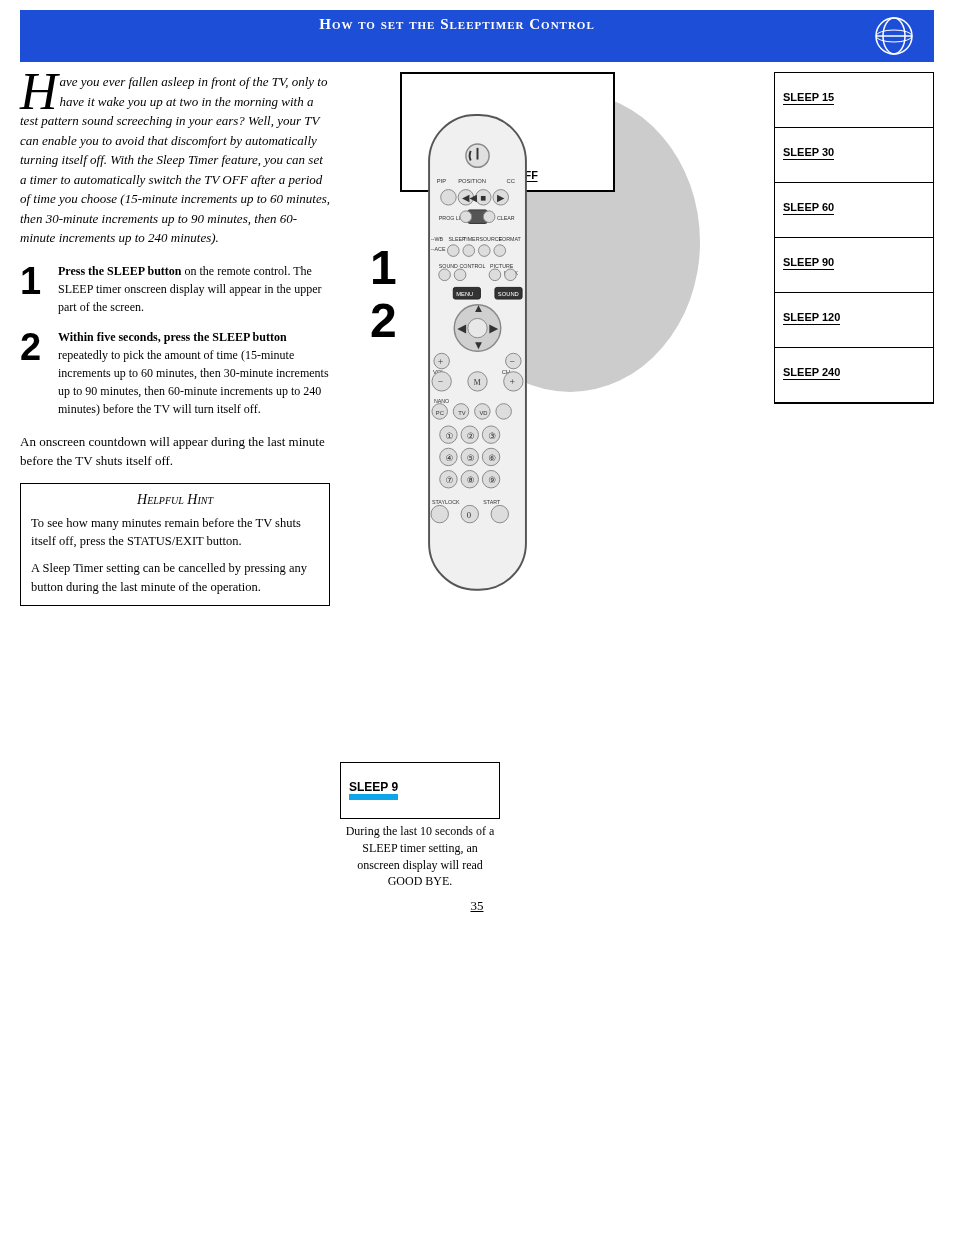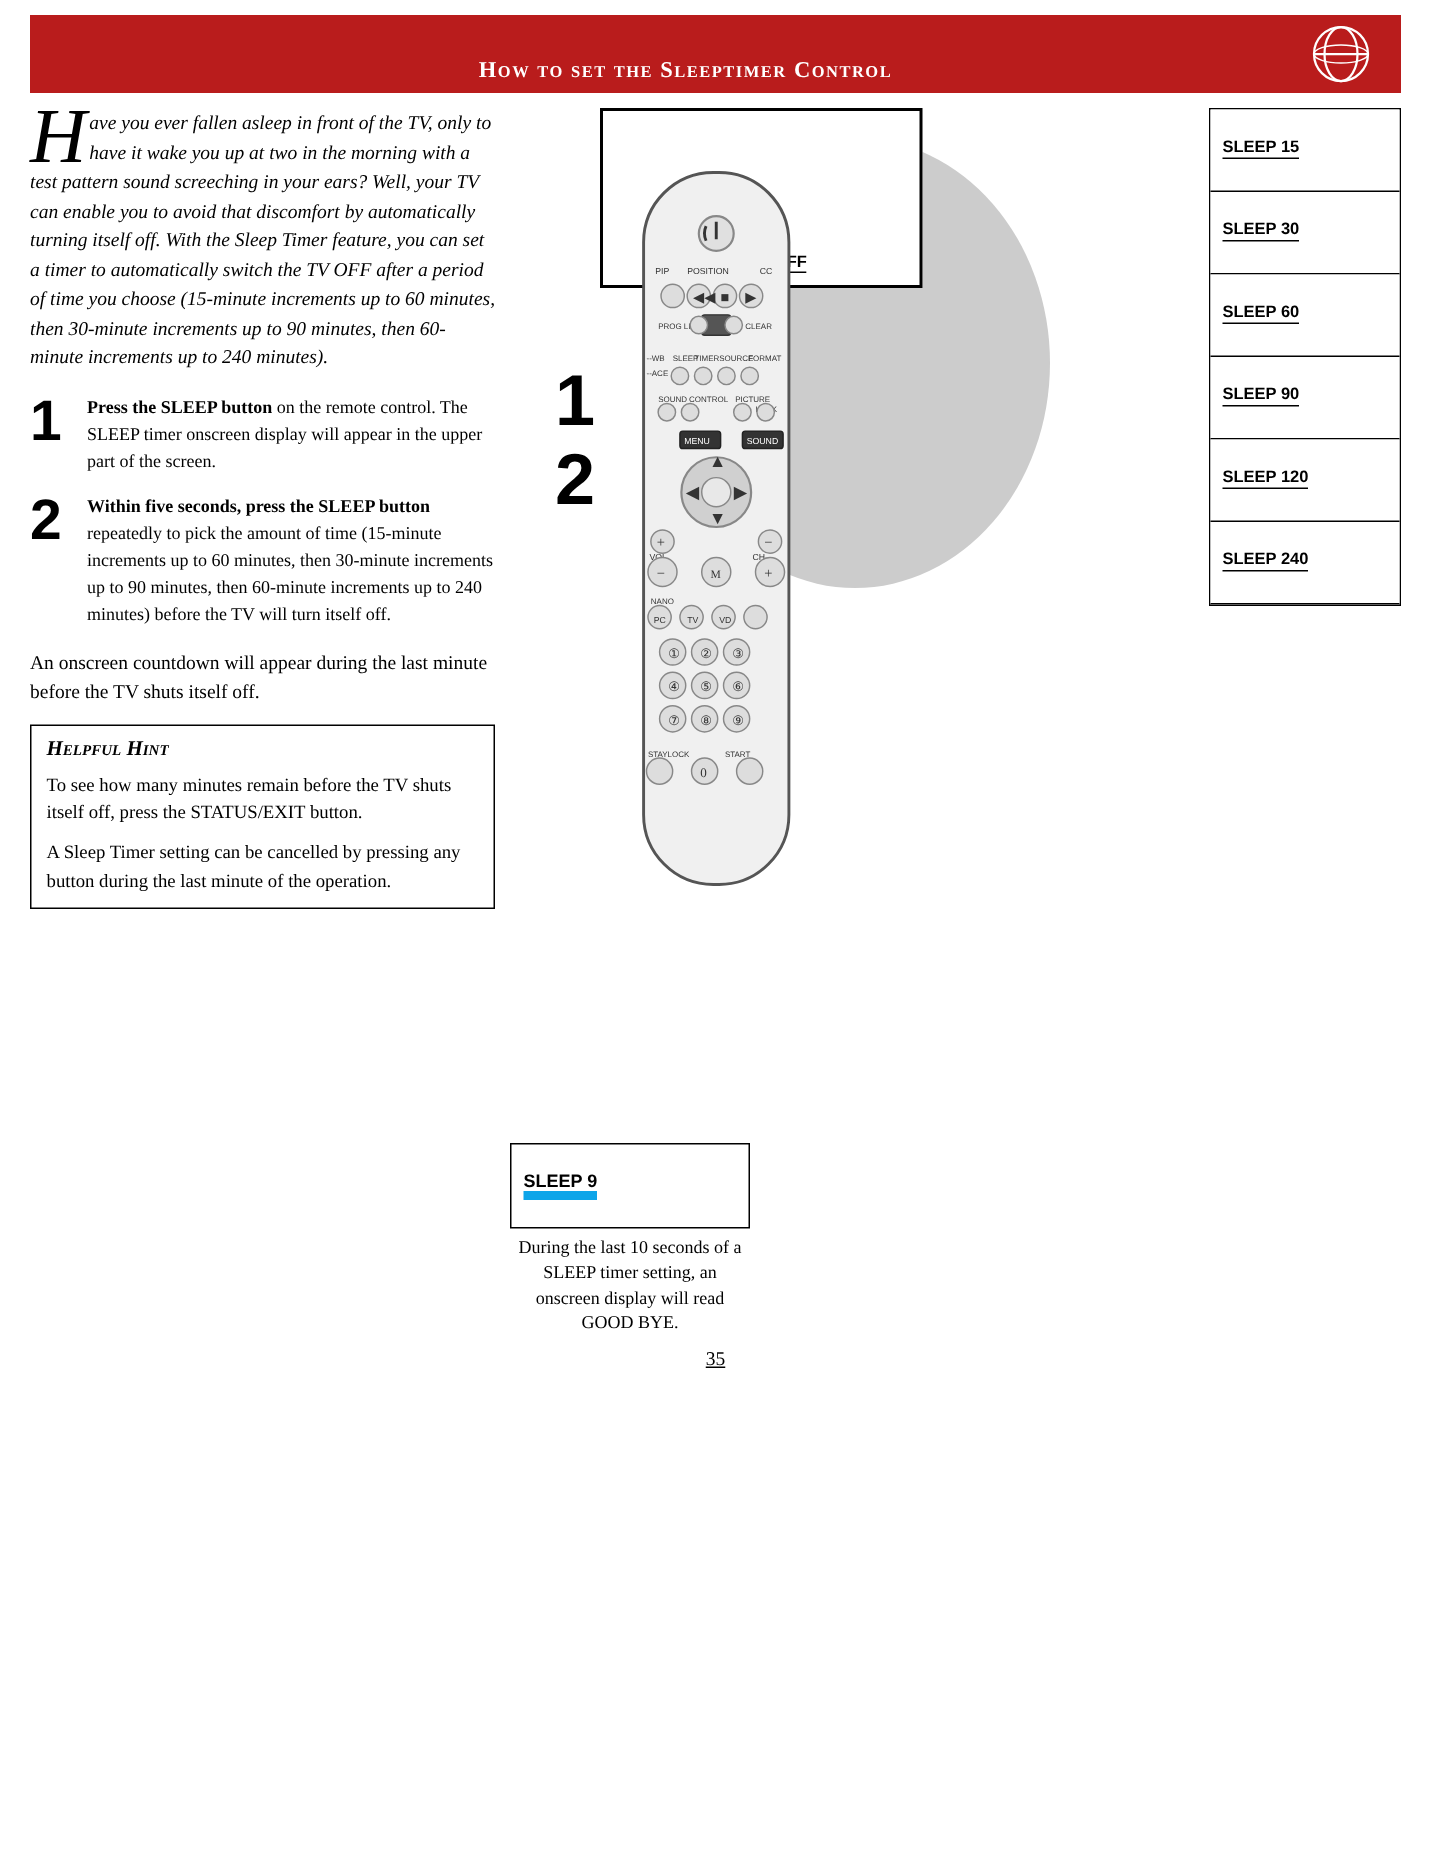--- a/index.html
+++ b/index.html
@@ -9,31 +9,31 @@
       background: #fff;
       font-family: 'Times New Roman', Times, serif;
       font-size: 13px;
       color: #000;
       position: relative;
       overflow-x: hidden;
     }
 
     
     .page-header {
-      background: #b91c1c;
+      background: #1d4ed8;
       color: #fff;
       text-align: center;
       padding: 6px 20px;
       margin: 10px 20px 0 20px;
       font-size: 15px;
       font-weight: bold;
       letter-spacing: 1px;
       font-variant: small-caps;
       display: flex;
-      align-items: flex-end;
+      align-items: flex-start;
       justify-content: space-between;
     }
     .header-title {
       flex: 1;
       text-align: center;
     }
     .header-icon {
       width: 40px;
       height: 40px;
     }
@@ -94,44 +94,44 @@
       margin-bottom: 12px;
     }
 
     
     .hint-box {
       border: 1.5px solid #000;
       padding: 8px 10px;
       margin-top: 8px;
     }
     .hint-title {
-      text-align: left;
+      text-align: center;
       font-variant: small-caps;
       font-style: italic;
       font-size: 14px;
-      font-weight: bold;
+      font-weight: normal;
       margin-bottom: 6px;
     }
     .hint-text {
       font-size: 12.5px;
       line-height: 1.5;
     }
 
     
     .center-right {
       flex: 1;
       position: relative;
     }
 
     
     .right-panel {
       position: absolute;
       right: 0;
       top: 0;
-      width: 128px;
+      width: 160px;
       border: 1.5px solid #000;
     }
     .sleep-item {
       border-bottom: 1px solid #000;
       padding: 16px 8px 4px 8px;
       min-height: 55px;
       position: relative;
       background: #fff;
     }
     .sleep-item:last-child { border-bottom: none; }

